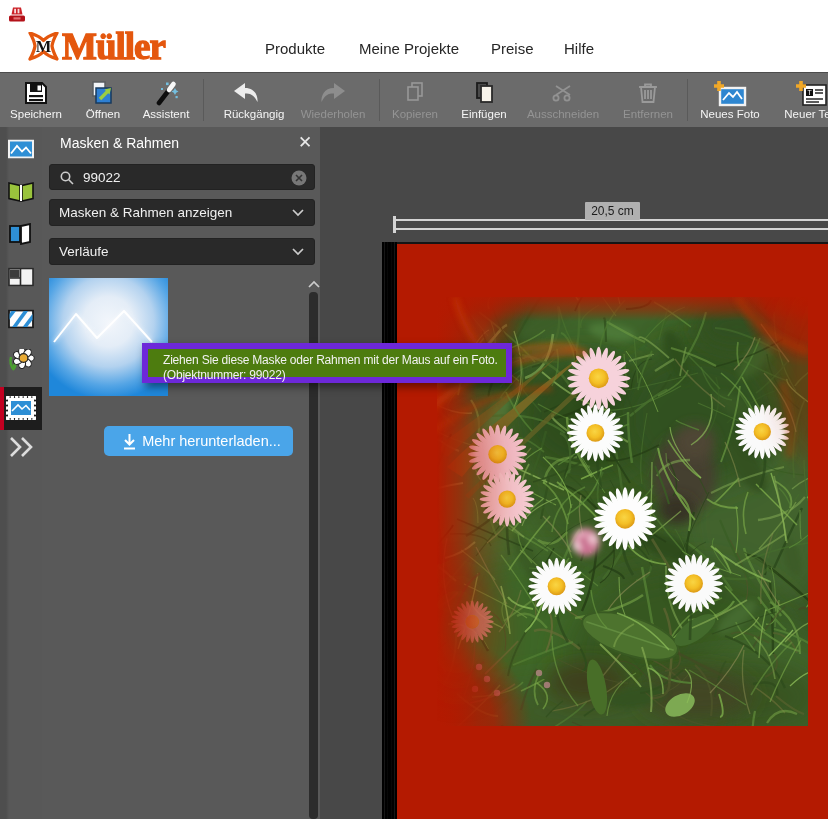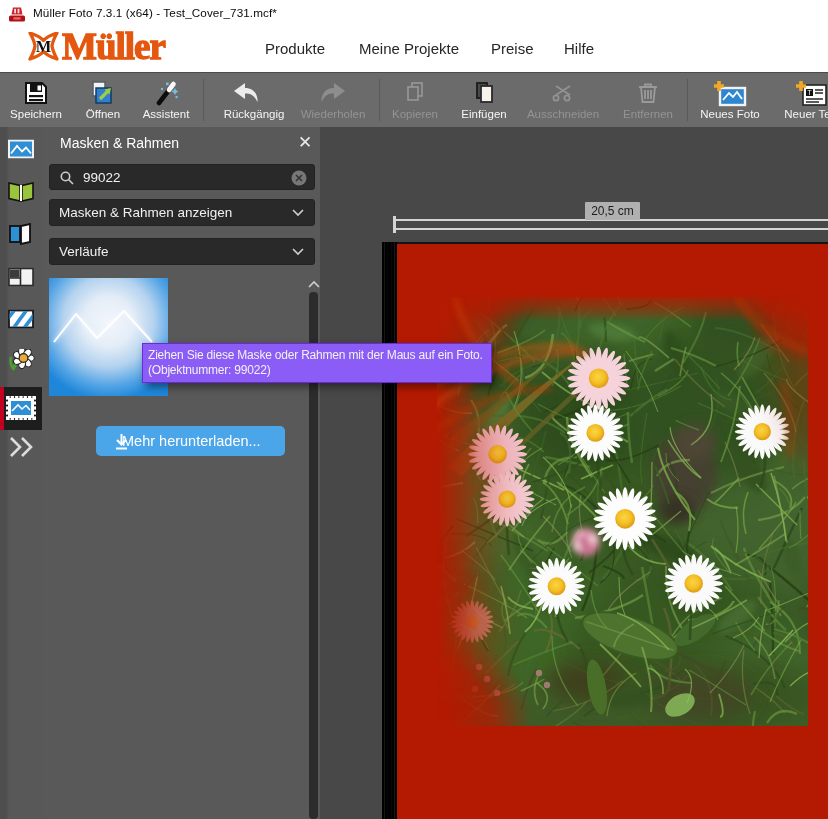--- a/index.html
+++ b/index.html
@@ -34,48 +34,47 @@
 #ptitle{position:absolute;left:18px;top:8px;font-size:14px;font-weight:normal;color:#fff}
 #pclose{position:absolute;left:256px;top:5px;font-size:17px;color:#e8e8e8}
 .dbox{position:absolute;left:7px;width:266px;background:#292929;border:1px solid #222;border-radius:3px;color:#f0f0f0}
 #search{top:37px;height:26px}
 #searchtxt{position:absolute;left:33px;top:5px;font-size:13.5px}
 #dd1{top:72px;height:27px}
 #dd2{top:111px;height:27px}
 .ddt{position:absolute;left:9px;top:5px;font-size:13.5px}
 .chev{position:absolute;right:9px;top:8px}
 #thumb{position:absolute;left:7px;top:151px;width:119px;height:118px}
-#dlbtn{position:absolute;left:54px;top:299px;width:189px;height:30px;background:#4aa5e9;border-radius:5px;color:#fff;font-size:14.5px;text-align:left;line-height:30px}
+#dlbtn{position:absolute;left:62px;top:299px;width:189px;height:30px;background:#4aa5e9;border-radius:5px;color:#fff;font-size:14.5px;text-align:center;line-height:30px}
 #sthumb{position:absolute;left:267px;top:165px;width:9px;height:527px;background:#2c2c2c;border-radius:4px}
 
 
 #canvas{position:absolute;left:320px;top:127px;width:508px;height:692px;background:#484848}
 #pill{position:absolute;left:585px;top:202px;width:55px;height:18px;background:#b0b0b0;border-radius:1px;font-size:12px;color:#1c1c1c;text-align:center;line-height:18px}
 #rbar{position:absolute;left:396px;top:219px;width:432px;height:11px;border-top:2px solid #d4d4d4;border-bottom:2px solid #d4d4d4}
 #rtick{position:absolute;left:393px;top:216px;width:3px;height:17px;background:#d4d4d4}
 #spine{position:absolute;left:382px;top:242px;width:15px;height:577px;background:repeating-linear-gradient(90deg,#000 0px,#000 2.2px,#262626 2.7px,#000 3.2px)}
 #page{position:absolute;left:397px;top:242px;width:431px;height:577px;background:#b41a01;border-top:2px solid #151515}
 #photo{position:absolute;left:437px;top:297px;width:371px;height:429px}
 
 
-#tooltip{position:absolute;left:142px;top:343px;height:40px;background:#8b5cf6;border:1px solid #6d28d9;box-shadow:3px 4px 8px rgba(0,0,0,.45);color:#f2f2f2;font-size:12px;letter-spacing:-.2px;padding:4px 8px 0 5px;line-height:15px;z-index:50;white-space:nowrap}
+#tooltip{position:absolute;left:142px;top:343px;height:40px;background:#4d7c0f;border:6px solid #6d28d9;box-shadow:3px 4px 8px rgba(0,0,0,.45);color:#f2f2f2;font-size:12px;letter-spacing:-.2px;padding:4px 8px 0 15px;line-height:15px;z-index:50;white-space:nowrap}
 </style>
 </head>
 <body>
 <div id="app">
 
 <div id="titlebar">
   <svg class="abs" style="left:8px;top:5px" width="18" height="17" viewBox="0 0 18 17">
     <path d="M3.5 9.5 L5 2.5 L13 2.5 L14.5 9.5 Z" fill="#cc2127"></path>
     <rect x="6.2" y="3.8" width="1.8" height="4.5" fill="#fff" opacity=".85"></rect>
     <rect x="9.6" y="3.8" width="1.8" height="4.5" fill="#fff" opacity=".85"></rect>
     <rect x="1" y="10.5" width="16" height="6" rx="1.5" fill="#b31119"></rect>
     <rect x="5.5" y="12.3" width="7" height="2.2" fill="#e88" opacity=".8"></rect>
   </svg>
-  <span id="titletext">Müller Foto 7.3.1 (x64) - Test_Cover_731.mcf*</span>
 </div>
 
 <div id="header">
   <svg class="abs" style="left:28px;top:5px" width="31" height="29" viewBox="0 0 62 58">
     <path d="M31 17 C26 11 13 5 4 2 C9 11 13 21 14 28 C13 35 9 45 4 54 C13 51 26 45 31 39 C36 45 49 51 58 54 C53 45 49 35 48 28 C49 21 53 11 58 2 C49 5 36 11 31 17 Z" fill="#fff" stroke="#e4570e" stroke-width="6.5" stroke-linejoin="round"></path>
     <text x="31" y="40" text-anchor="middle" font-family="Liberation Serif,serif" font-size="33" font-weight="bold" fill="#111" style="-webkit-text-stroke:1px #111">M</text>
   </svg>
   <span id="brand">Müller</span>
   <span class="nav" style="left:265px">Produkte</span>
   <span class="nav" style="left:359px">Meine Projekte</span>

